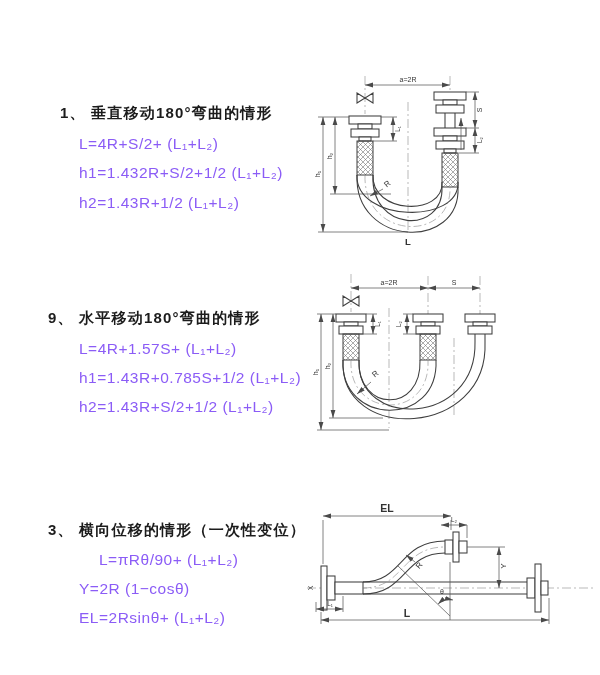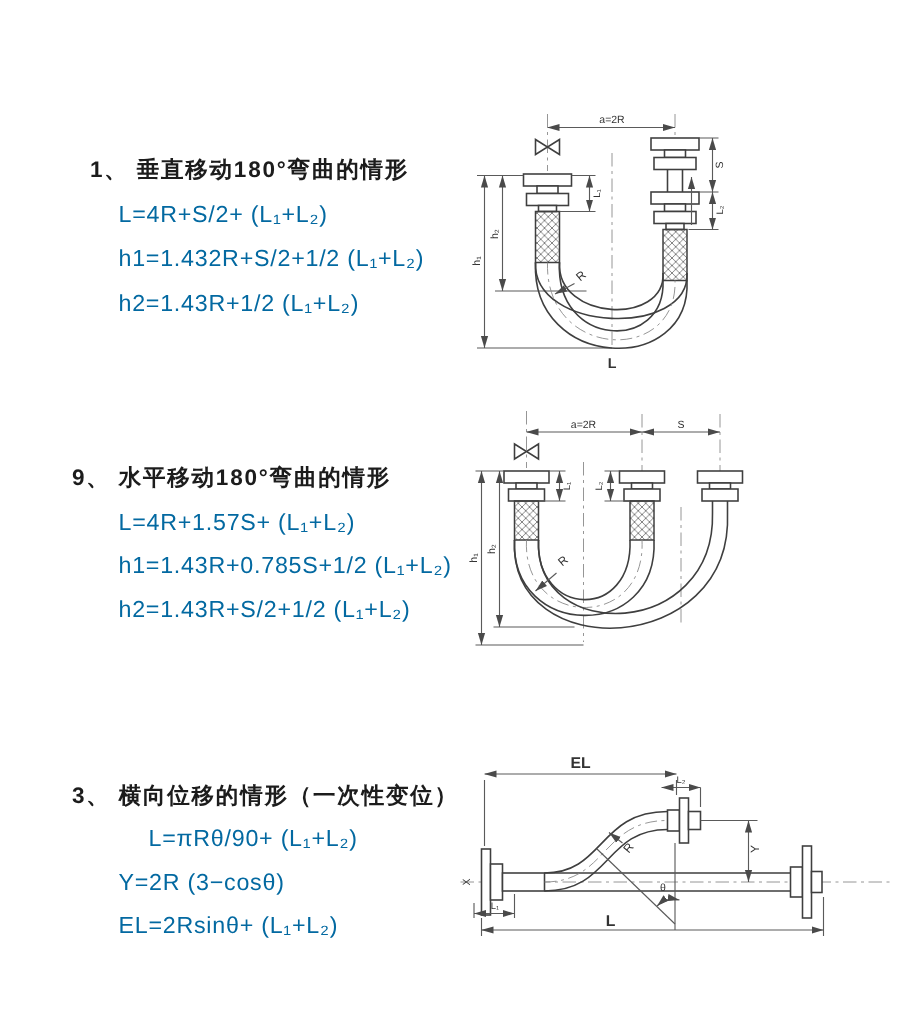--- a/index.html
+++ b/index.html
@@ -1,21 +1,21 @@
 <!DOCTYPE html>
 <html><head>
 <meta charset="utf-8">
 <style>
   html,body{margin:0;padding:0;background:#fff;}
   .page{position:relative;width:600px;height:675px;background:#ffffff;overflow:hidden;
         font-family:"Liberation Sans","DejaVu Sans",sans-serif;color:#1c1c1c;}
   .abs{position:absolute;white-space:nowrap;}
   .title{left:36px;top:24px;font-size:14.5px;font-weight:700;letter-spacing:0.6px;}
   .heading{font-size:15px;font-weight:700;letter-spacing:1.2px;}
-  .formula{font-size:15.5px;font-weight:500;letter-spacing:0.5px;color:#0369a1;}
+  .formula{font-size:15.5px;font-weight:500;letter-spacing:0.5px;color:#8b5cf6;}
   .h1{left:40px;top:104px;margin-left:20px;}
   .f1a{left:79px;top:135px;} .f1b{left:79px;top:164px;} .f1c{left:79px;top:194px;}
   .h2{left:48px;top:309px;}
   .f2a{left:79px;top:340px;text-align:right;} .f2b{left:79px;top:369px;} .f2c{left:79px;top:398px;}
   .h3{left:48px;top:521px;}
   .f3a{left:79px;top:551px;margin-left:20px;} .f3b{left:79px;top:580px;} .f3c{left:79px;top:609px;}
   svg{position:absolute;overflow:visible;}
   .d1{left:313px;top:72px;}
   .d2{left:313px;top:268px;}
   .d3{left:303px;top:492px;}
@@ -38,21 +38,21 @@
   <div class="abs formula f1b">h1=1.432R+S/2+1/2 (L₁+L₂)</div>
   <div class="abs formula f1c">h2=1.43R+1/2 (L₁+L₂)</div>
 
   <div class="abs heading h2">9、 水平移动180°弯曲的情形</div>
   <div class="abs formula f2a">L=4R+1.57S+ (L₁+L₂)</div>
   <div class="abs formula f2b">h1=1.43R+0.785S+1/2 (L₁+L₂)</div>
   <div class="abs formula f2c">h2=1.43R+S/2+1/2 (L₁+L₂)</div>
 
   <div class="abs heading h3">3、 横向位移的情形（一次性变位）</div>
   <div class="abs formula f3a">L=πRθ/90+ (L₁+L₂)</div>
-  <div class="abs formula f3b">Y=2R (3−cosθ)</div>
+  <div class="abs formula f3b">Y=2R (1−cosθ)</div>
   <div class="abs formula f3c">EL=2Rsinθ+ (L₁+L₂)</div>
 
   <svg class="d1" width="260" height="180" viewBox="0 0 260 180">
     <defs>
       <pattern id="braidP1" width="5" height="5" patternUnits="userSpaceOnUse">
         <path d="M0,5 L5,0 M0,0 L5,5" stroke="#6b6b6b" stroke-width="0.55"></path>
       </pattern>
       <marker id="arw1" markerWidth="8" markerHeight="6" refX="8" refY="3" orient="auto-start-reverse" markerUnits="userSpaceOnUse">
         <path d="M0,0.6 L8,3 L0,5.4 Z" fill="#4a4a4a"></path>
       </marker>

